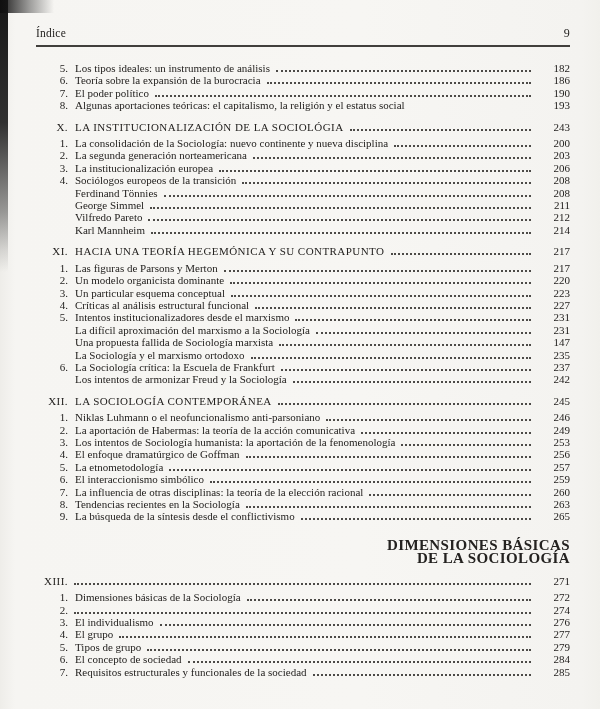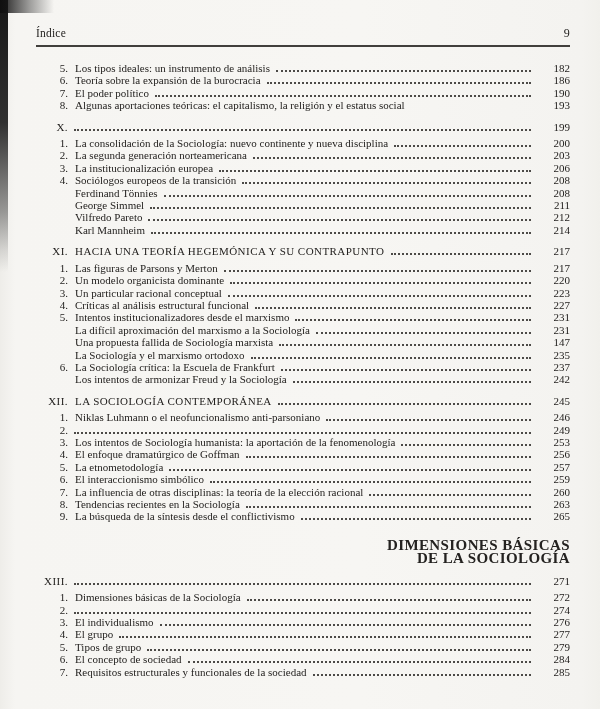--- a/index.html
+++ b/index.html
@@ -75,22 +75,23 @@
           <span class="pg">190</span>
         </div>
         <div class="row">
           <span class="lab">8.</span>
           <span class="ttl">Algunas aportaciones teóricas: el capitalismo, la religión y el estatus social</span>
           <span class="dots none"></span>
           <span class="pg">193</span>
         </div>
         <div class="row chapter">
           <span class="lab">X.</span>
-          <span class="dots"></span>
-          <span class="pg">199</span>
+          <span class="ttl">LA INSTITUCIONALIZACIÓN DE LA SOCIOLÓGIA</span>
+          <span class="dots"></span>
+          <span class="pg">243</span>
         </div>
         <div class="row">
           <span class="lab">1.</span>
           <span class="ttl">La consolidación de la Sociología: nuevo continente y nueva disciplina</span>
           <span class="dots"></span>
           <span class="pg">200</span>
         </div>
         <div class="row">
           <span class="lab">2.</span>
           <span class="ttl">La segunda generación norteamericana</span>
@@ -146,21 +147,21 @@
           <span class="pg">217</span>
         </div>
         <div class="row">
           <span class="lab">2.</span>
           <span class="ttl">Un modelo organicista dominante</span>
           <span class="dots"></span>
           <span class="pg">220</span>
         </div>
         <div class="row">
           <span class="lab">3.</span>
-          <span class="ttl">Un particular racional conceptual</span>
+          <span class="ttl">Un particular esquema conceptual</span>
           <span class="dots"></span>
           <span class="pg">223</span>
         </div>
         <div class="row">
           <span class="lab">4.</span>
           <span class="ttl">Críticas al análisis estructural funcional</span>
           <span class="dots"></span>
           <span class="pg">227</span>
         </div>
         <div class="row">
@@ -206,20 +207,21 @@
           <span class="pg">245</span>
         </div>
         <div class="row">
           <span class="lab">1.</span>
           <span class="ttl">Niklas Luhmann o el neofuncionalismo anti-parsoniano</span>
           <span class="dots"></span>
           <span class="pg">246</span>
         </div>
         <div class="row">
           <span class="lab">2.</span>
+          <span class="ttl">La aportación de Habermas: la teoría de la acción comunicativa</span>
           <span class="dots"></span>
           <span class="pg">249</span>
         </div>
         <div class="row">
           <span class="lab">3.</span>
           <span class="ttl">Los intentos de Sociología humanista: la aportación de la fenomenología</span>
           <span class="dots"></span>
           <span class="pg">253</span>
         </div>
         <div class="row">

